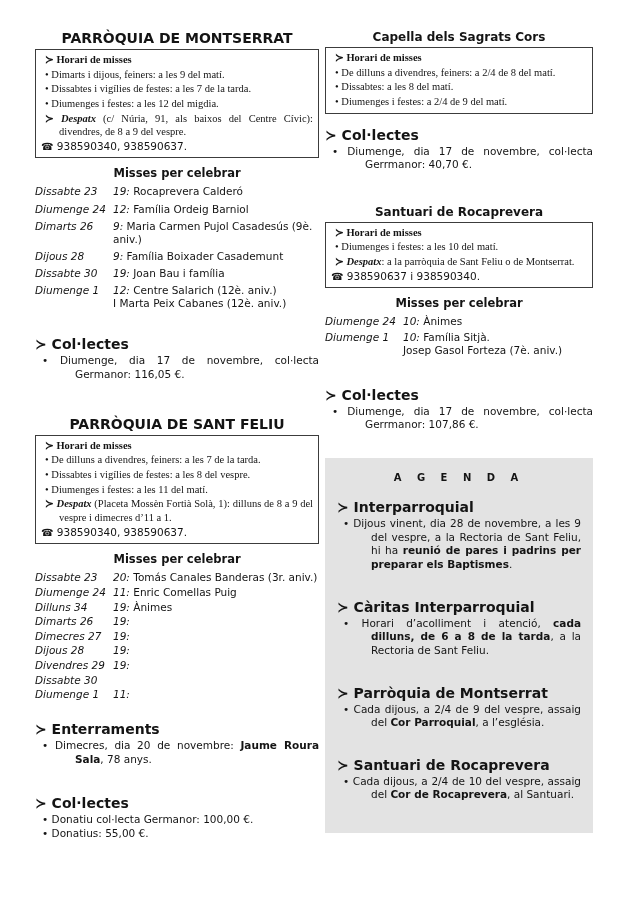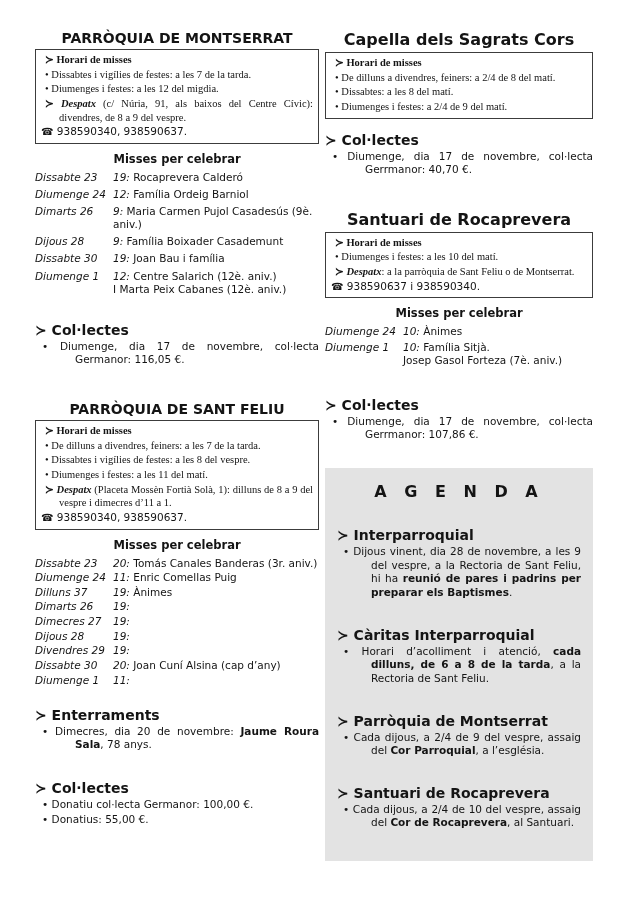--- a/index.html
+++ b/index.html
@@ -8,21 +8,21 @@
     font-family:"DejaVu Sans","Liberation Sans",sans-serif;
     font-size:10.5px;color:#141414;
     -webkit-font-smoothing:antialiased;
   }
   .page{box-sizing:border-box;width:640px;padding:30px 0 0 35px;display:flex;gap:6px;}
   .col-left{width:284px;flex:none;}
   .col-right{width:268px;flex:none;}
 
   .sec-title{font-weight:bold;text-align:center;margin:0 0 3px 0;}
   .sec-title.big{font-size:14px;}
-  .sec-title.small{font-size:16px;}
+  .sec-title.small{font-size:12px;}
 
   .infobox{border:1px solid #3c3c3c;padding:2px 5px 3px 5px;line-height:1.3;}
   .hang{padding-left:18px;text-indent:-14px;text-align:justify;margin:1px 0;font-family:Liberation Serif, serif;}
   .box-head{font-weight:bold;text-align:left;}
   .arrow{font-weight:bold;}
   .phone-line{margin:1px 0;}
   .phone-glyph{font-size:10px;}
 
   .misses-title{font-weight:bold;text-align:center;font-size:11.5px;margin:8px 0 5px 0;}
   .mass-row{display:flex;line-height:1.25;}
@@ -39,21 +39,21 @@
 
   .mt-collectes-m{margin-top:26px;}
   .mt-sf-title{margin-top:34px;}
   .mt-enterraments{margin-top:20px;}
   .mt-collectes-sf{margin-top:28px;}
   .mt-collectes-c{margin-top:13px;}
   .mt-roca-title{margin-top:33px;}
   .mt-collectes-r{margin-top:30px;}
 
   .agenda{background:#e3e3e3;margin-top:26px;padding:12px 12px 4px 12px;}
-  .agenda-title{font-weight:bold;font-size:16px;letter-spacing:6px;text-align:center;margin:2px 0 26px 0;}
+  .agenda-title{font-weight:bold;font-size:10px;letter-spacing:6px;text-align:center;margin:2px 0 16px 0;}
   .agenda-entry{margin-bottom:27px;}
   .agenda-entry .b-item{padding-left:34px;text-indent:-28px;}
 
   .footer{margin-top:24px;text-align:right;font-weight:bold;font-style:italic;font-size:12px;}
 </style>
 </head>
 <body>
 
 <div class="page">
 
@@ -61,20 +61,24 @@
 
     <div class="sec-title big">PARRÒQUIA DE MONTSERRAT</div>
 
     <div class="infobox">
       <div class="hang box-head">
         <span class="arrow">≻</span>
         <span>Horari de misses</span>
       </div>
       <div class="hang">
         <span>•</span>
+        <span>Dimarts i dijous, feiners: a les 9 del matí.</span>
+      </div>
+      <div class="hang">
+        <span>•</span>
         <span>Dissabtes i vigílies de festes: a les 7 de la tarda.</span>
       </div>
       <div class="hang">
         <span>•</span>
         <span>Diumenges i festes: a les 12 del migdia.</span>
       </div>
       <div class="hang">
         <span class="arrow">≻</span>
         <span><span style="font-weight: bold; font-style: italic;">Despatx</span><span> (c/ Núria, 91, als baixos del Centre Cívic): divendres, de 8 a 9 del vespre.</span></span>
       </div>
@@ -158,42 +162,41 @@
     <div>
       <div class="mass-row sp1">
         <span class="mass-day">Dissabte 23</span>
         <span class="mass-entry"><span class="mass-time">20:</span> <span>Tomás Canales Banderas (3r. aniv.)</span></span>
       </div>
       <div class="mass-row sp1">
         <span class="mass-day">Diumenge 24</span>
         <span class="mass-entry"><span class="mass-time">11:</span> <span>Enric Comellas Puig</span></span>
       </div>
       <div class="mass-row sp1">
-        <span class="mass-day">Dilluns 37</span>
+        <span class="mass-day">Dilluns 34</span>
         <span class="mass-entry"><span class="mass-time">19:</span> <span>Ànimes</span></span>
       </div>
       <div class="mass-row sp1">
         <span class="mass-day">Dimarts 26</span>
         <span class="mass-entry"><span class="mass-time">19:</span> <span></span></span>
       </div>
       <div class="mass-row sp1">
         <span class="mass-day">Dimecres 27</span>
         <span class="mass-entry"><span class="mass-time">19:</span> <span></span></span>
       </div>
       <div class="mass-row sp1">
         <span class="mass-day">Dijous 28</span>
         <span class="mass-entry"><span class="mass-time">19:</span> <span></span></span>
       </div>
       <div class="mass-row sp1">
         <span class="mass-day">Divendres 29</span>
         <span class="mass-entry"><span class="mass-time">19:</span> <span></span></span>
       </div>
       <div class="mass-row sp1">
         <span class="mass-day">Dissabte 30</span>
-        <span class="mass-entry"><span class="mass-time">20:</span> <span>Joan Cuní Alsina (cap d’any)</span></span>
       </div>
       <div class="mass-row sp1">
         <span class="mass-day">Diumenge 1</span>
         <span class="mass-entry"><span class="mass-time">11:</span> <span></span></span>
       </div>
     </div>
 
     <div class="mt-enterraments">
       <div class="block-head">
         <span class="arrow">≻</span>

